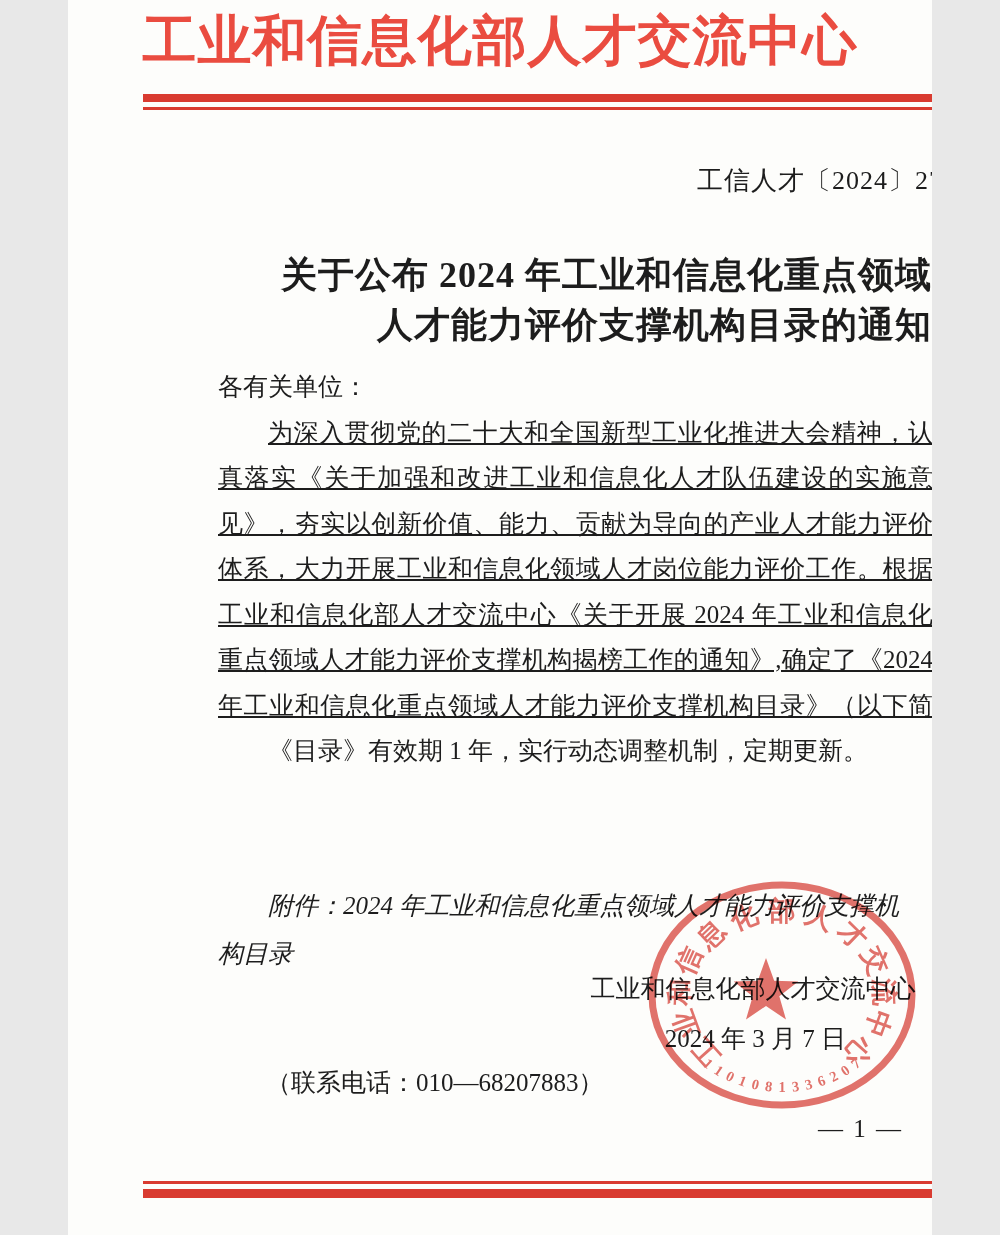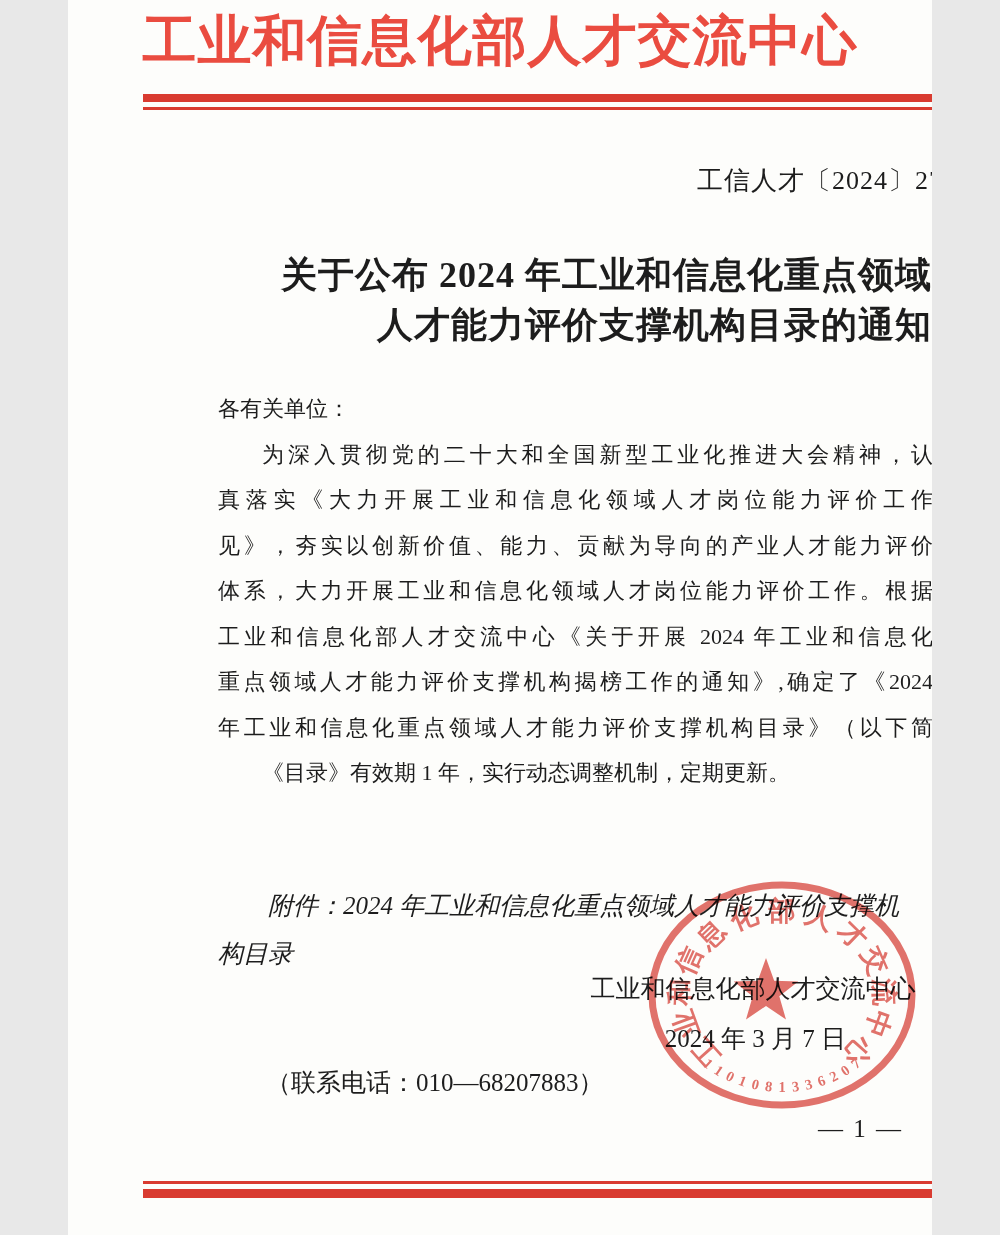--- a/index.html
+++ b/index.html
@@ -31,25 +31,25 @@
     font-size:26px;letter-spacing:1px;white-space:nowrap;
   }
   
   .doc-title{
     position:absolute;top:250px;left:0;width:100%;
     text-align:right;font-size:36px;font-weight:bold;line-height:50px;
     letter-spacing:1px;
   }
   
   .body-block{
-    position:absolute;top:386px;left:150px;width:715px;
-    font-size:22px;line-height:45.5px;
+    position:absolute;top:364px;left:150px;width:715px;
+    font-size:25px;line-height:45.5px;
   }
   .bodyline{white-space:nowrap;}
-  .just{text-align:justify;text-align-last:justify;text-justify:inter-character;white-space:normal;overflow:hidden;height:45.5px;}
+  .just{text-align:justify;text-align-last:justify;text-justify:inter-character;white-space:normal;overflow:hidden;height:45.5px;text-decoration:underline;}
   .indent{text-indent:2em;}
   .attach-block{
     position:absolute;top:882px;left:150px;width:715px;
     font-size:25px;line-height:48px;font-style:italic;
   }
   
   .sig-org{position:absolute;top:972px;left:520px;width:330px;text-align:center;font-size:25px;white-space:nowrap;}
   .sig-date{position:absolute;top:1022px;left:528px;width:250px;text-align:right;font-size:25px;white-space:nowrap;}
   .contact{position:absolute;top:1066px;left:198px;font-size:25px;white-space:nowrap;}
   .page-number{position:absolute;top:1115px;left:700px;width:185px;text-align:center;font-size:25px;letter-spacing:2px;}
@@ -80,21 +80,21 @@
   <div class="doc-number">工信人才〔2024〕27 号</div>
 
   <div class="doc-title">
     <div>关于公布 2024 年工业和信息化重点领域</div>
     <div>人才能力评价支撑机构目录的通知</div>
   </div>
 
   <div class="body-block">
     <div class="bodyline">各有关单位：</div>
     <div class="bodyline just indent">为深入贯彻党的二十大和全国新型工业化推进大会精神，认</div>
-    <div class="bodyline just">真落实《大力开展工业和信息化领域人才岗位能力评价工作</div>
+    <div class="bodyline just">真落实《关于加强和改进工业和信息化人才队伍建设的实施意</div>
     <div class="bodyline just">见》，夯实以创新价值、能力、贡献为导向的产业人才能力评价</div>
     <div class="bodyline just">体系，大力开展工业和信息化领域人才岗位能力评价工作。根据</div>
     <div class="bodyline just">工业和信息化部人才交流中心《关于开展 2024 年工业和信息化</div>
     <div class="bodyline just">重点领域人才能力评价支撑机构揭榜工作的通知》,确定了《2024</div>
     <div class="bodyline just">年工业和信息化重点领域人才能力评价支撑机构目录》（以下简</div>
     <div class="bodyline indent">《目录》有效期 1 年，实行动态调整机制，定期更新。</div>
   </div>
 
   <div class="attach-block">
     <div class="bodyline indent">附件：2024 年工业和信息化重点领域人才能力评价支撑机</div>

